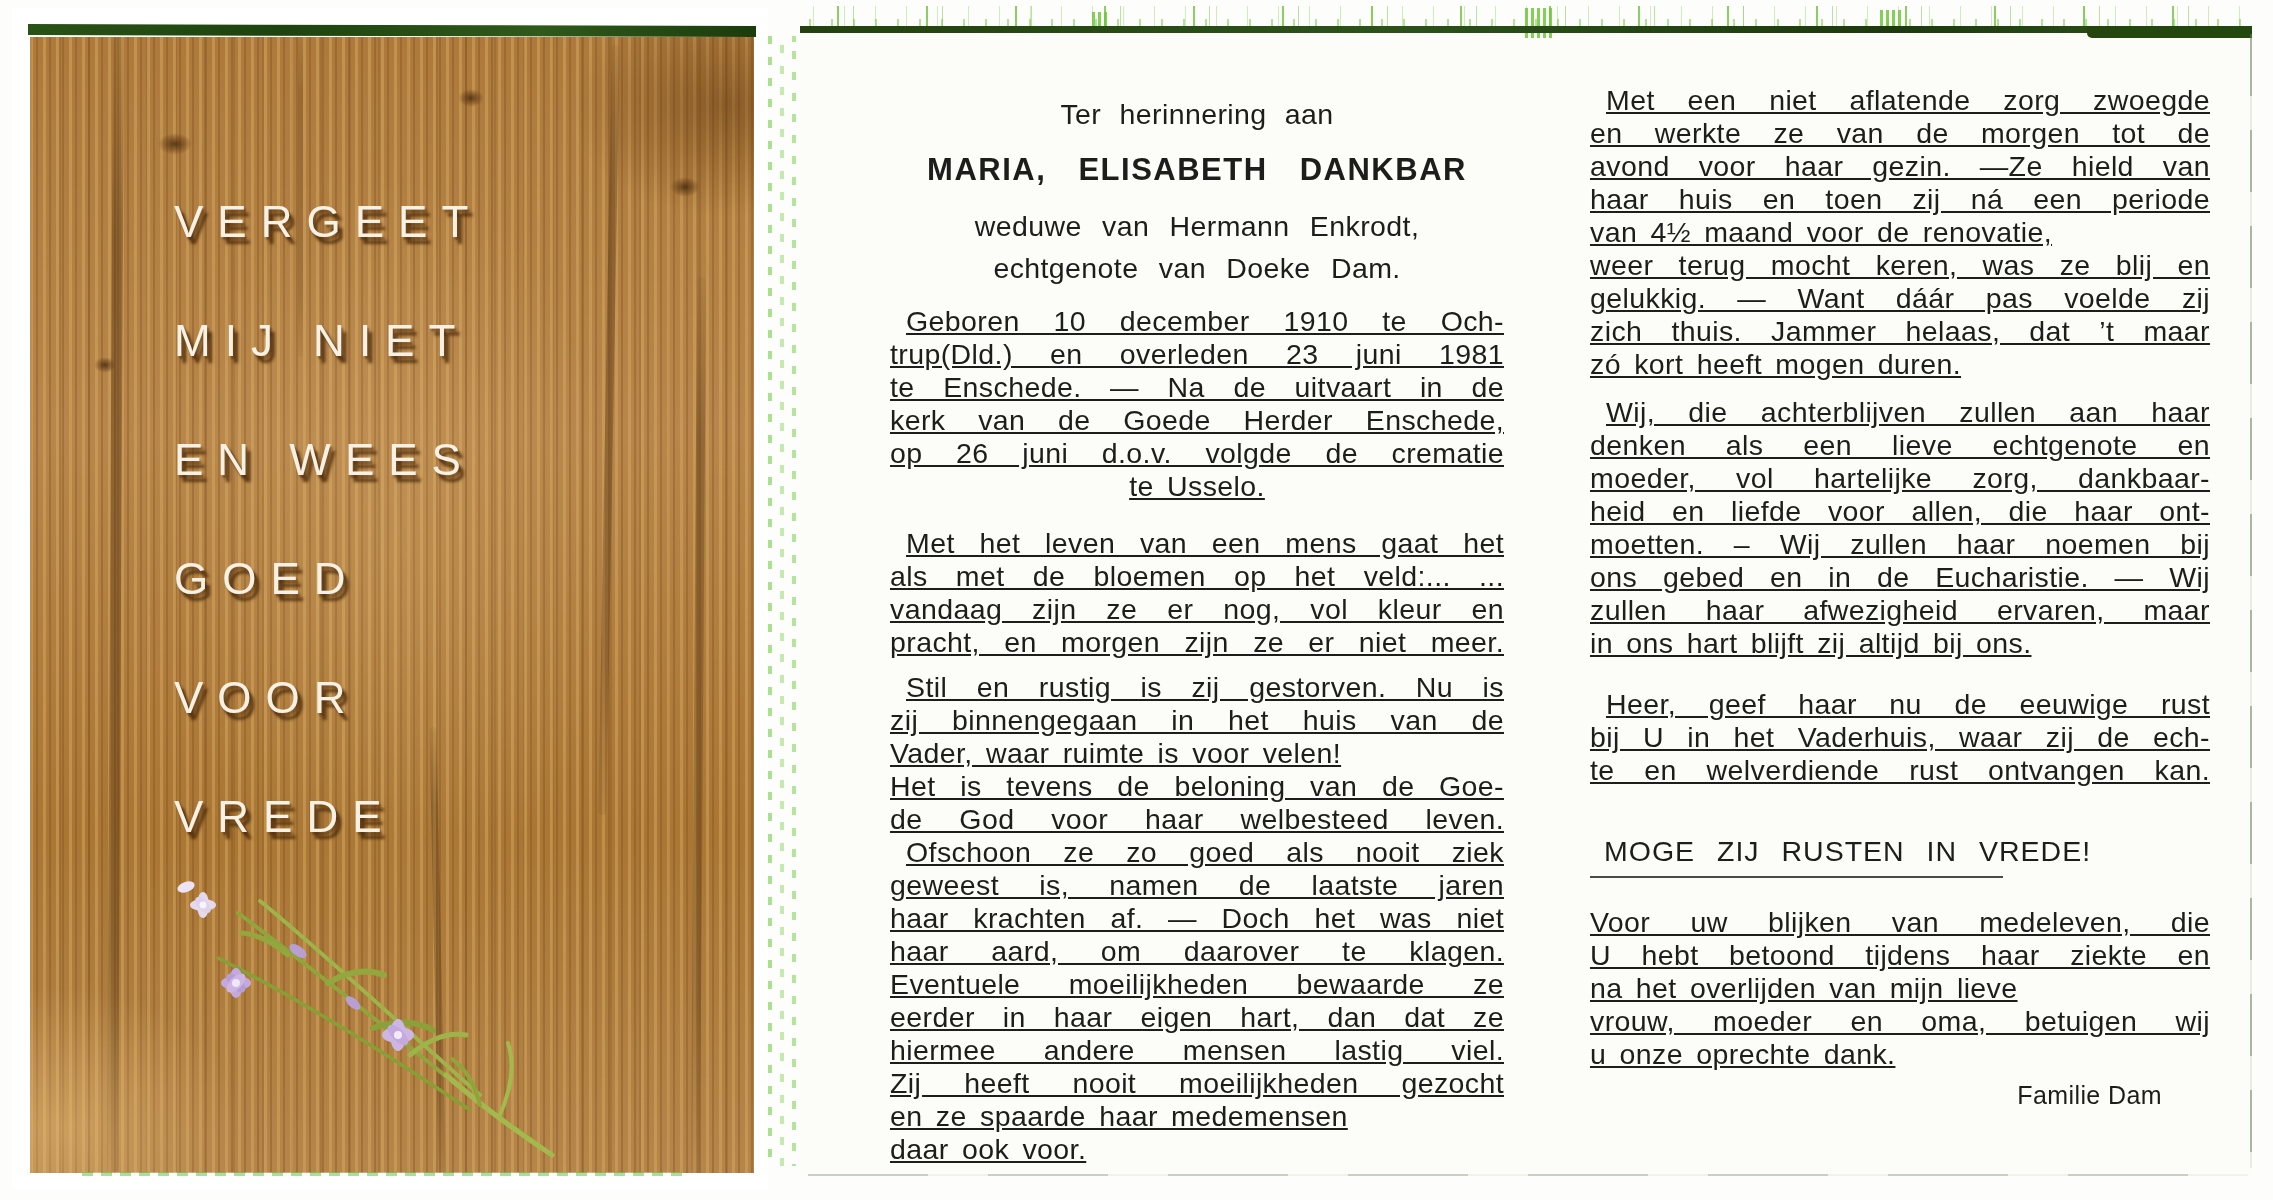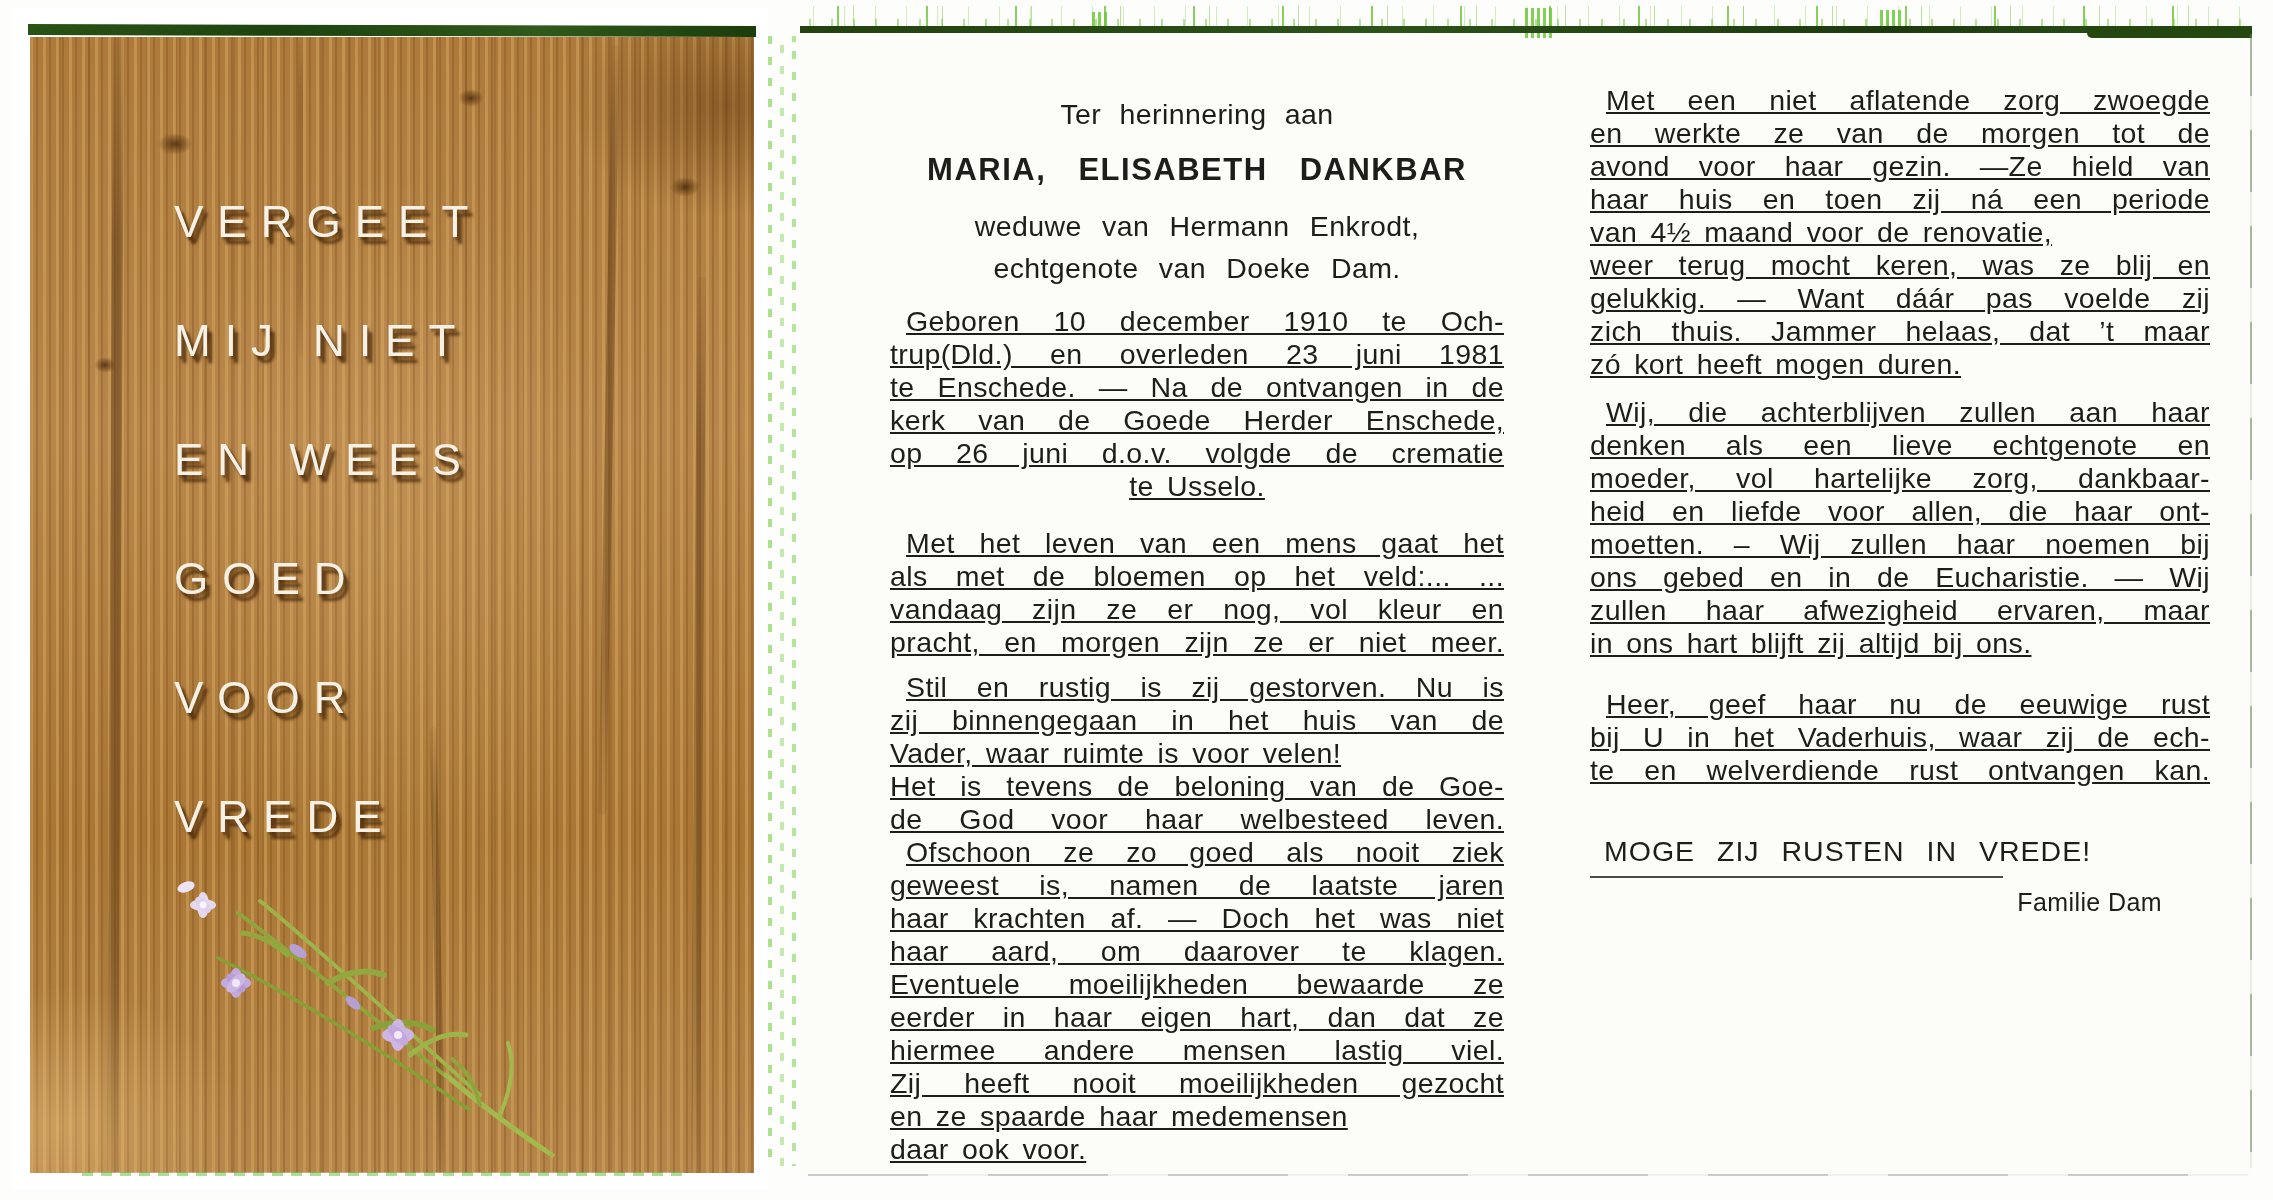--- a/index.html
+++ b/index.html
@@ -161,21 +161,21 @@
 
     <div class="text-col col1">
       <div class="center-line intro">Ter herinnering aan</div>
       <div class="center-line deceased-name">MARIA, ELISABETH DANKBAR</div>
       <div class="center-line sub1">weduwe van Hermann Enkrodt,</div>
       <div class="center-line sub2">echtgenote van Doeke Dam.</div>
       <div>
           <div class="para" style="margin-top: 20px;">
             <div class="tline first">Geboren 10 december 1910 te Och-</div>
             <div class="tline">trup(Dld.) en overleden 23 juni 1981</div>
-            <div class="tline">te Enschede. — Na de ontvangen in de</div>
+            <div class="tline">te Enschede. — Na de uitvaart in de</div>
             <div class="tline">kerk van de Goede Herder Enschede,</div>
             <div class="tline">op 26 juni d.o.v. volgde de crematie</div>
             <div class="tline al-center">te Usselo.</div>
           </div>
           <div class="para" style="margin-top: 24px;">
             <div class="tline first">Met het leven van een mens gaat het</div>
             <div class="tline">als met de bloemen op het veld:... ...</div>
             <div class="tline">vandaag zijn ze er nog, vol kleur en</div>
             <div class="tline">pracht, en morgen zijn ze er niet meer.</div>
           </div>
@@ -231,16 +231,25 @@
             <div class="tline al-left">in ons hart blijft zij altijd bij ons.</div>
           </div>
           <div class="para" style="margin-top: 28px;">
             <div class="tline first">Heer, geef haar nu de eeuwige rust</div>
             <div class="tline">bij U in het Vaderhuis, waar zij de ech-</div>
             <div class="tline">te en welverdiende rust ontvangen kan.</div>
           </div>
         </div>
       <div class="motto">MOGE ZIJ RUSTEN IN VREDE!</div>
       <div class="divider"></div>
+      <div class="thanks">
+          <div class="para">
+            <div class="tline">Voor uw blijken van medeleven, die</div>
+            <div class="tline">U hebt betoond tijdens haar ziekte en</div>
+            <div class="tline al-left">na het overlijden van mijn lieve</div>
+            <div class="tline">vrouw, moeder en oma, betuigen wij</div>
+            <div class="tline al-left">u onze oprechte dank.</div>
+          </div>
+        </div>
       <div class="signature">Familie Dam</div>
     </div>
   </div>
 </div>
 
 </body></html>

